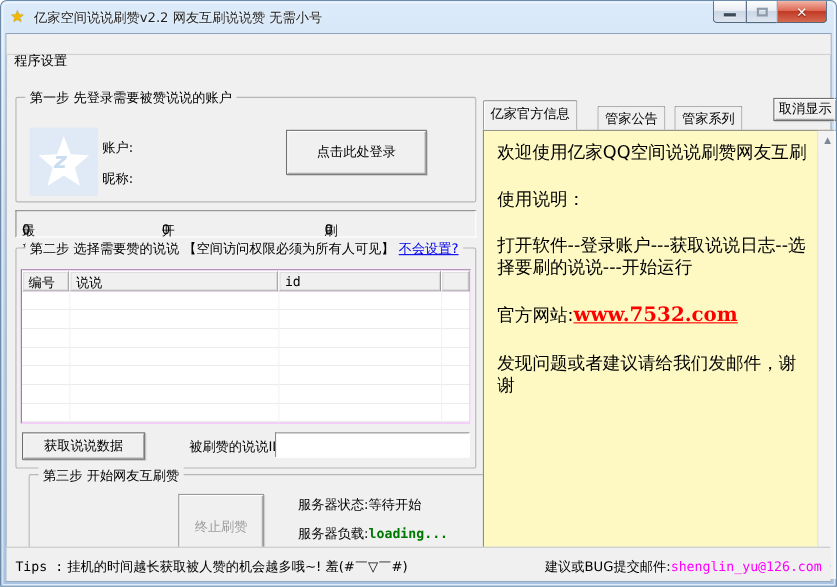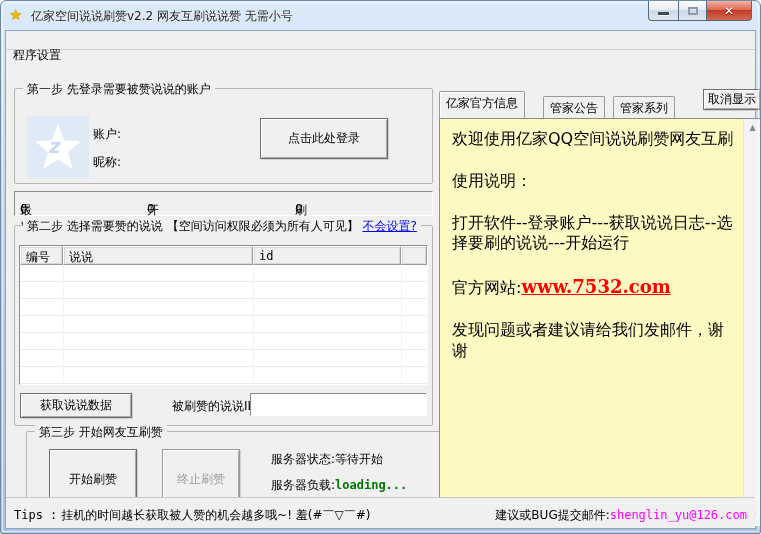--- a/index.html
+++ b/index.html
@@ -175,21 +175,20 @@
         <div class="lv-col-line cl2"></div>
         <div class="lv-col-line cl3"></div>
       </div>
       <div class="btn3d btn-fetch">获取说说数据</div>
       <span class="lbl-targetid">被刷赞的说说ID:</span>
       <input class="input-targetid" value="" style="">
     </div>
 
     <div class="groupbox gb-step3">
       <span class="legend">第三步 开始网友互刷赞</span>
-      <div class="btn3d btn-start">开始刷赞</div>
       <div class="btn3d btn-stop disabled">终止刷赞</div>
       <span class="srv-line srv1"><span>服务器状态:</span><span>等待开始</span></span>
       <span class="srv-line srv2"><span>服务器负载:</span><span class="val-green">loading...</span></span>
       <span class="srv-line srv3"><span>在线网友数:</span><span class="val-gray">loading...</span></span>
     </div>
 
     <div class="tabstrip">
       <div class="tab t1 active">亿家官方信息</div>
       <div class="tab t2">管家公告</div>
       <div class="tab t3">管家系列</div>

